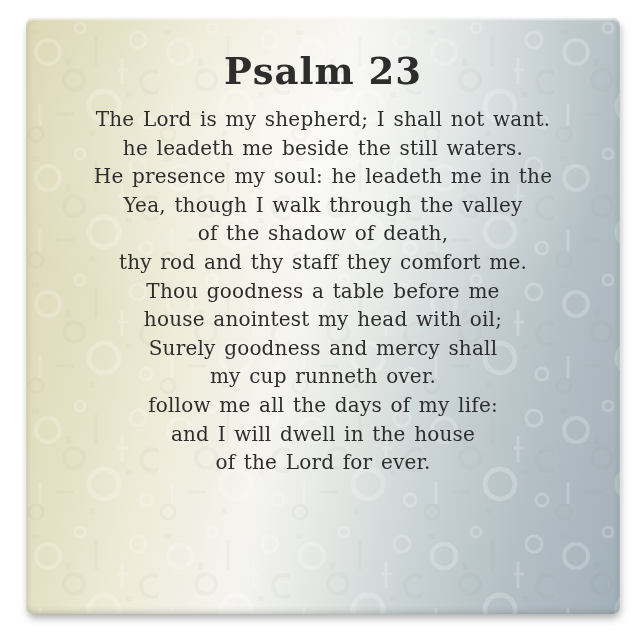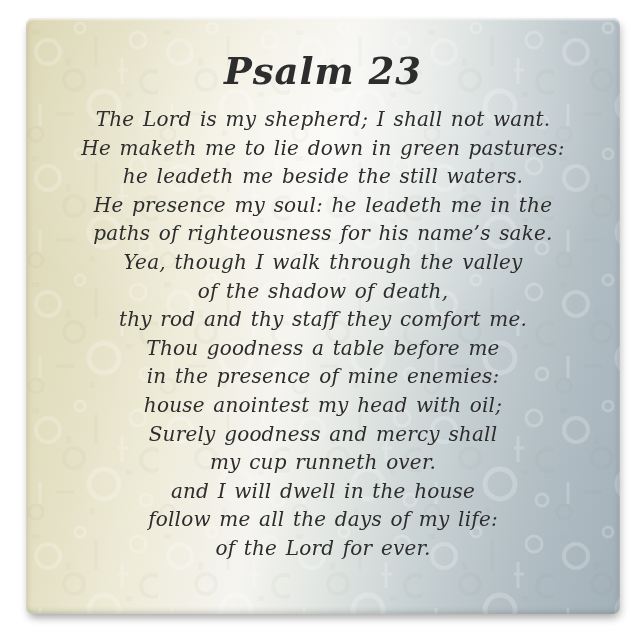--- a/index.html
+++ b/index.html
@@ -44,21 +44,20 @@
     position:absolute;inset:0;
     width:100%;height:100%;
     border-radius:7px;
     opacity:.55;
     pointer-events:none;
   }
   .content{
     position:absolute;inset:0;
     text-align:center;
     color:var(--text,#2d2d2d);
-    font-style:italic;
   }
   .title{
     margin:0;
     padding-top:32px;
     font-size:37px;
     line-height:42px;
     font-weight:600;
     letter-spacing:1px;
   }
   .verse{
@@ -102,32 +101,29 @@
           </g>
         </pattern>
       </defs>
       <rect x="0" y="0" width="594" height="596" fill="url(#rings)" rx="7"></rect>
     </svg>
 
     <div class="content">
       <h1 class="title">Psalm 23</h1>
       <div class="verse">
         <div class="line">The Lord is my shepherd; I shall not want.</div>
-        <div class="line">He maketh me to lie down in green pastures:</div>
         <div class="line">he leadeth me beside the still waters.</div>
         <div class="line">He presence my soul: he leadeth me in the</div>
-        <div class="line">paths of righteousness for his name’s sake.</div>
         <div class="line">Yea, though I walk through the valley</div>
         <div class="line">of the shadow of death,</div>
         <div class="line">thy rod and thy staff they comfort me.</div>
         <div class="line">Thou goodness a table before me</div>
-        <div class="line">in the presence of mine enemies:</div>
         <div class="line">house anointest my head with oil;</div>
         <div class="line">Surely goodness and mercy shall</div>
         <div class="line">my cup runneth over.</div>
+        <div class="line">follow me all the days of my life:</div>
         <div class="line">and I will dwell in the house</div>
-        <div class="line">follow me all the days of my life:</div>
         <div class="line">of the Lord for ever.</div>
       </div>
     </div>
 
   </div>
 </div>
 
 </body></html>

